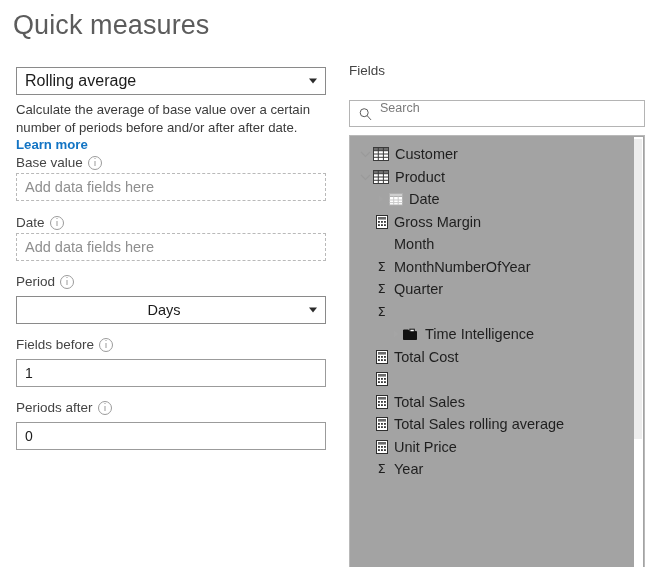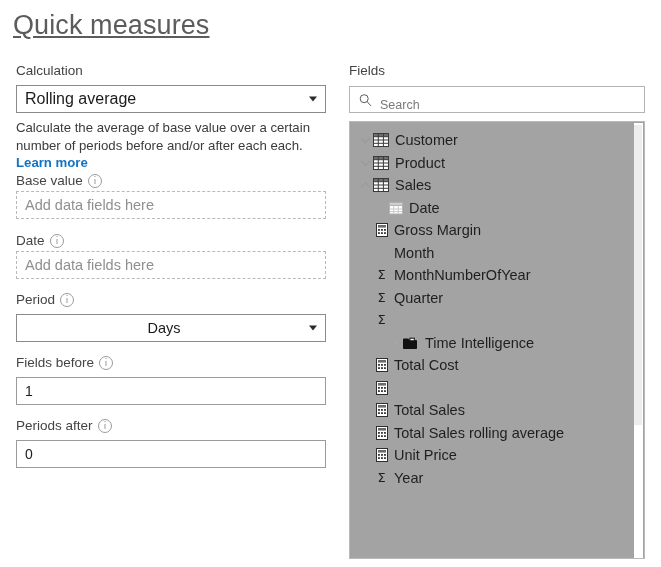--- a/index.html
+++ b/index.html
@@ -27,21 +27,20 @@
   .page-title {
     position: absolute;
     left: 13px;
     top: 8px;
     font-size: 27px;
     font-weight: 300;
     color: #5c5c5c;
     letter-spacing: 0.1px;
     line-height: 34px;
     white-space: nowrap;
-    text-decoration: underline;
   }
 
   
   .left-col {
     position: absolute;
     left: 16px;
     top: 62px;
     width: 310px;
   }
   .field-label {
@@ -181,23 +180,23 @@
     color: #444444;
     line-height: 18px;
   }
   .search-box {
     position: relative;
     height: 27px;
     border: 1px solid #b4b4b4;
     background: #ffffff;
     box-sizing: border-box;
     display: flex;
-    align-items: flex-end;
+    align-items: flex-start;
     padding-left: 30px;
-    margin-top: 6px;
+    margin-top: 20px;
     font-size: 12.5px;
     color: #7a7a7a;
     overflow: hidden;
   }
   .search-icon {
     position: absolute;
     left: 9px;
     top: 50%;
     transform: translateY(-50%);
     width: 13px;
@@ -303,32 +302,29 @@
 </style>
 </head>
 <body>
 
 <div id="root">
 
   <div class="page-title">Quick measures</div>
 
   <div class="left-col">
 
-    <div class="field-label first">
-      <span>Calculation</span>
-    </div>
 
     <div class="combo">
       <span>Rolling average</span>
       <span class="caret"></span>
     </div>
 
     <div class="desc">
       <span>Calculate the average of base value over a certain</span><br>
-      <span>number of periods before and/or after each each.</span><br>
+      <span>number of periods before and/or after after date.</span><br>
       <a class="link">Learn more</a>
     </div>
 
     <div class="field-label gap-a">
       <span>Base value</span>
       <span class="info-icon"></span>
     </div>
     <div class="dropzone">
       <span>Add data fields here</span>
     </div>
@@ -412,38 +408,20 @@
               <svg width="16" height="14" viewBox="0 0 16 14">
                 <rect x="0.5" y="0.5" width="15" height="13" fill="#fff" stroke="#3b3b3b"></rect>
                 <rect x="0.5" y="0.5" width="15" height="3.2" fill="#6f6f6f" stroke="#3b3b3b"></rect>
                 <line x1="5.3" y1="0.5" x2="5.3" y2="13.5" stroke="#3b3b3b"></line>
                 <line x1="10.4" y1="0.5" x2="10.4" y2="13.5" stroke="#3b3b3b"></line>
                 <line x1="0.5" y1="7" x2="15.5" y2="7" stroke="#3b3b3b"></line>
                 <line x1="0.5" y1="10.3" x2="15.5" y2="10.3" stroke="#3b3b3b"></line>
               </svg>
             </span>
             <span class="row-label">Product</span>
-          </div>
-          <div class="tree-row lvl-table">
-            <span class="chev">
-              <svg width="11" height="8" viewBox="0 0 11 8">
-                <polyline points="1,6.4 5.5,2 10,6.4" fill="none" stroke="#9a9a9a" stroke-width="1.2"></polyline>
-              </svg>
-            </span>
-            <span class="ic ic-table">
-              <svg width="16" height="14" viewBox="0 0 16 14">
-                <rect x="0.5" y="0.5" width="15" height="13" fill="#fff" stroke="#3b3b3b"></rect>
-                <rect x="0.5" y="0.5" width="15" height="3.2" fill="#6f6f6f" stroke="#3b3b3b"></rect>
-                <line x1="5.3" y1="0.5" x2="5.3" y2="13.5" stroke="#3b3b3b"></line>
-                <line x1="10.4" y1="0.5" x2="10.4" y2="13.5" stroke="#3b3b3b"></line>
-                <line x1="0.5" y1="7" x2="15.5" y2="7" stroke="#3b3b3b"></line>
-                <line x1="0.5" y1="10.3" x2="15.5" y2="10.3" stroke="#3b3b3b"></line>
-              </svg>
-            </span>
-            <span class="row-label">Sales</span>
           </div>
           <div class="tree-row lvl-child">
             <span class="tri">
               <i></i>
             </span>
             <span class="ic ic-cal">
               <svg width="14" height="14" viewBox="0 0 14 14">
                 <rect x="0.5" y="1.5" width="13" height="11.5" fill="#fff" stroke="#b0b0b0"></rect>
                 <rect x="0.5" y="1.5" width="13" height="3" fill="#cfcfcf" stroke="#b0b0b0"></rect>
                 <line x1="4.7" y1="4.5" x2="4.7" y2="13" stroke="#c9c9c9"></line>

